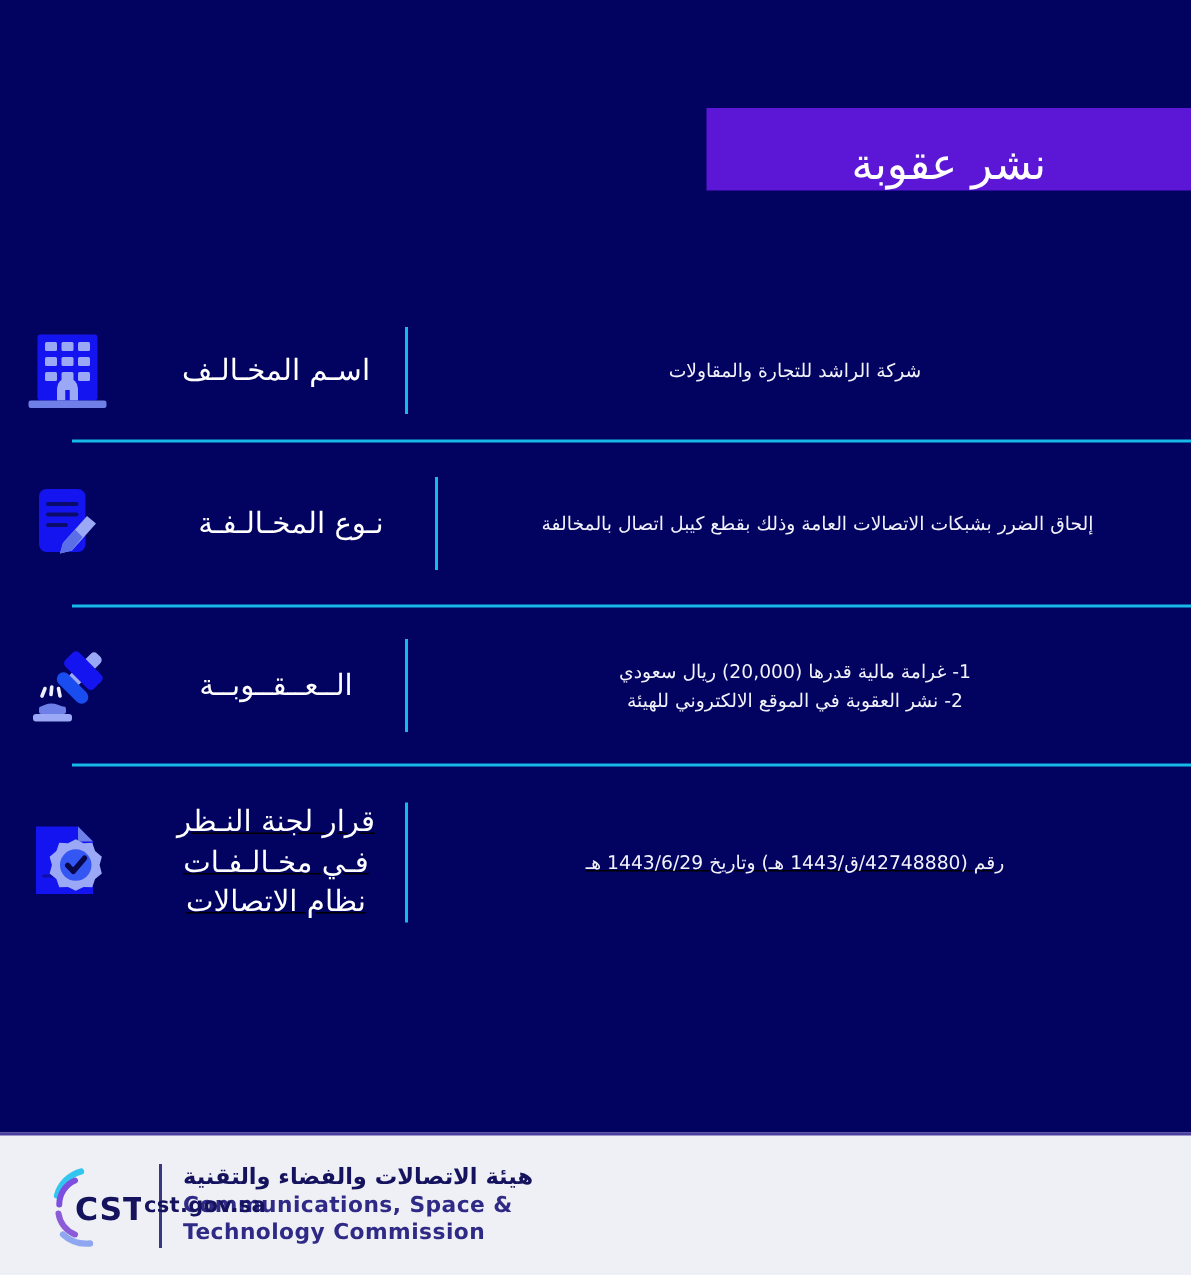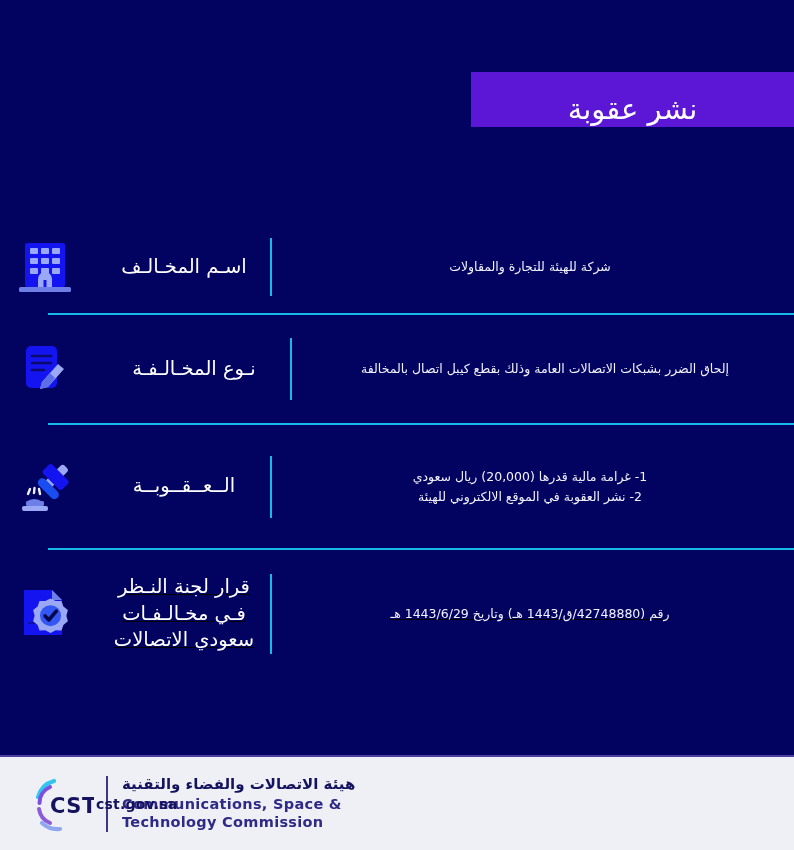--- a/index.html
+++ b/index.html
@@ -41,21 +41,21 @@
     font-weight: 400;
     letter-spacing: 0.5px;
     line-height: 1;
     padding-bottom: 3px;
     white-space: nowrap;
   }
 
   
   .rows {
     position: absolute;
-    top: 221px;
+    top: 201px;
     left: 0;
     right: 0;
   }
 
   .row {
     position: relative;
     display: flex;
     align-items: center;
     flex-direction: row-reverse;
     box-sizing: border-box;
@@ -97,21 +97,21 @@
     line-height: 1.55;
     padding: 0 24px 0 18px;
     box-sizing: border-box;
     font-family: "DejaVu Sans", "Liberation Sans", sans-serif;
   }
   .row-value div { direction: rtl; }
 
   
   .row-1 { height: 92px; }
   .row-2 { height: 108px; gap: 10px; }
-  .row-3 { height: 123px; }
+  .row-3 { height: 104px; }
   .row-4 { height: 128px; text-decoration: underline; }
 
   .row-1 .row-divider { height: 58px; }
   .row-2 .row-divider { height: 62px; }
   .row-3 .row-divider { height: 62px; }
   .row-4 .row-divider { height: 80px; }
 
   .hsep {
     height: 2px;
     background: #17b9e8;
@@ -231,21 +231,21 @@
             </g>
             <path d="M24 51 V43 a7 7 0 0 1 14 0 V51 Z" fill="#9aa8f5"></path>
             <rect x="29.5" y="44" width="3" height="7" fill="#1414f0"></rect>
             <rect x="5" y="51" width="52" height="5" rx="1.5" fill="#6f7fe8"></rect>
           </svg>
         </div>
       </div>
       <div class="row-label">اسـم المخـالـف</div>
       <div class="row-divider"></div>
       <div class="row-value">
-        <div>شركة للهيئة للتجارة والمقاولات</div>
+        <div>شركة الراشد للتجارة والمقاولات</div>
       </div>
     </div>
 
     <div class="hsep"></div>
 
     <div class="row row-2">
       <div class="row-icon">
         <div class="icon-box">
           <svg viewBox="0 0 62 62" xmlns="http://www.w3.org/2000/svg">
             <rect x="12" y="8" width="31" height="42" rx="5" fill="#1414f0"></rect>
@@ -313,21 +313,21 @@
               <path fill="#9aa8f5" d="M0,-19 L5.2,-16.4 L11,-16.6 L12.9,-11.1 L17.4,-7.4 L15.9,-1.8 L17.4,3.8 L12.9,7.5 L11,13 L5.2,12.8 L0,15.4 L-5.2,12.8 L-11,13 L-12.9,7.5 L-17.4,3.8 L-15.9,-1.8 L-17.4,-7.4 L-12.9,-11.1 L-11,-16.6 L-5.2,-16.4 Z"></path>
               <circle cx="0" cy="-1.8" r="10.5" fill="#3456f2"></circle>
               <path d="M-5.4 -1.6 L-1.6 2.4 L5.8 -6.4" fill="none" stroke="#06064a" stroke-width="3.6" stroke-linecap="round" stroke-linejoin="round"></path>
             </g>
           </svg>
         </div>
       </div>
       <div class="row-label">
         <div>قرار لجنة النـظر</div>
         <div>فـي مخـالـفـات</div>
-        <div>سعودي الاتصالات</div>
+        <div>نظام الاتصالات</div>
       </div>
       <div class="row-divider"></div>
       <div class="row-value">
         <div>رقم (42748880/ق/1443 هـ) وتاريخ 1443/6/29 هـ</div>
       </div>
     </div>
 
   </div>
 
   <div class="footer">

